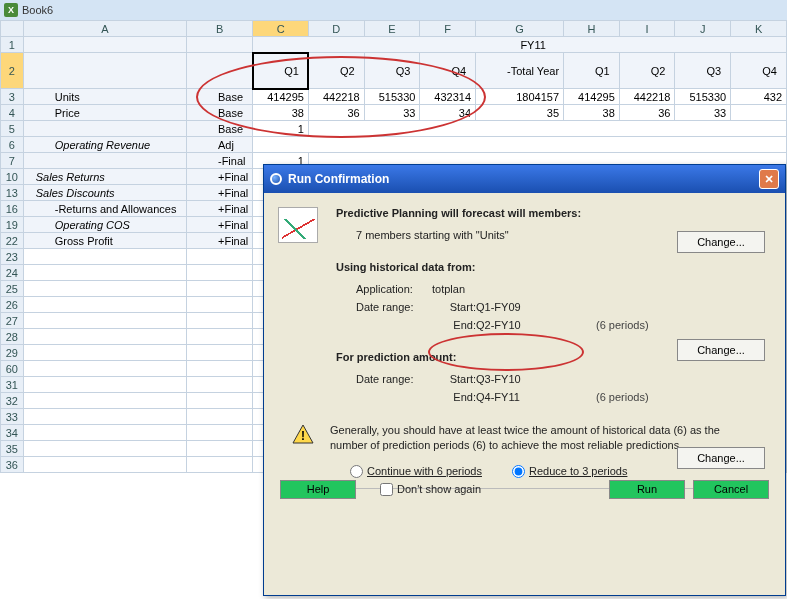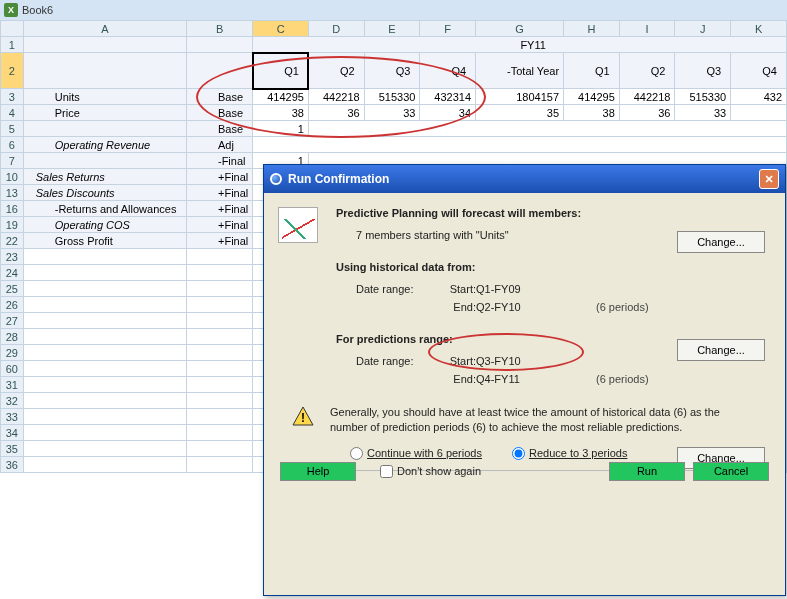--- a/index.html
+++ b/index.html
@@ -409,35 +409,39 @@
 
     <div class="section">
       <div class="sec-head">Predictive Planning will forecast will members:</div>
       <div style="margin-left:20px">7 members starting with "Units"</div>
       <button class="change-btn" style="top:38px">Change...</button>
     </div>
 
     <div class="section">
       <div class="sec-head">Using historical data from:</div>
       <div class="sec-row" style="margin-left:20px">
+        <span class="lbl">Application:</span>
+        <span>totplan</span>
+      </div>
+      <div class="sec-row" style="margin-left:20px">
         <span class="lbl">Date range:</span>
         <span class="sub">Start:</span>
         <span class="val">Q1-FY09</span>
       </div>
       <div class="sec-row" style="margin-left:20px">
         <span class="lbl"></span>
         <span class="sub">End:</span>
         <span class="val">Q2-FY10</span>
         <span class="extra" style="margin-left:40px">(6 periods)</span>
       </div>
       <button class="change-btn" style="top:146px">Change...</button>
     </div>
 
     <div class="section">
-      <div class="sec-head">For predictions range:</div>
+      <div class="sec-head">For prediction amount:</div>
       <div class="sec-row" style="margin-left:20px">
         <span class="lbl">Date range:</span>
         <span class="sub">Start:</span>
         <span class="val">Q3-FY10</span>
       </div>
       <div class="sec-row" style="margin-left:20px">
         <span class="lbl"></span>
         <span class="sub">End:</span>
         <span class="val">Q4-FY11</span>
         <span class="extra" style="margin-left:40px">(6 periods)</span>

